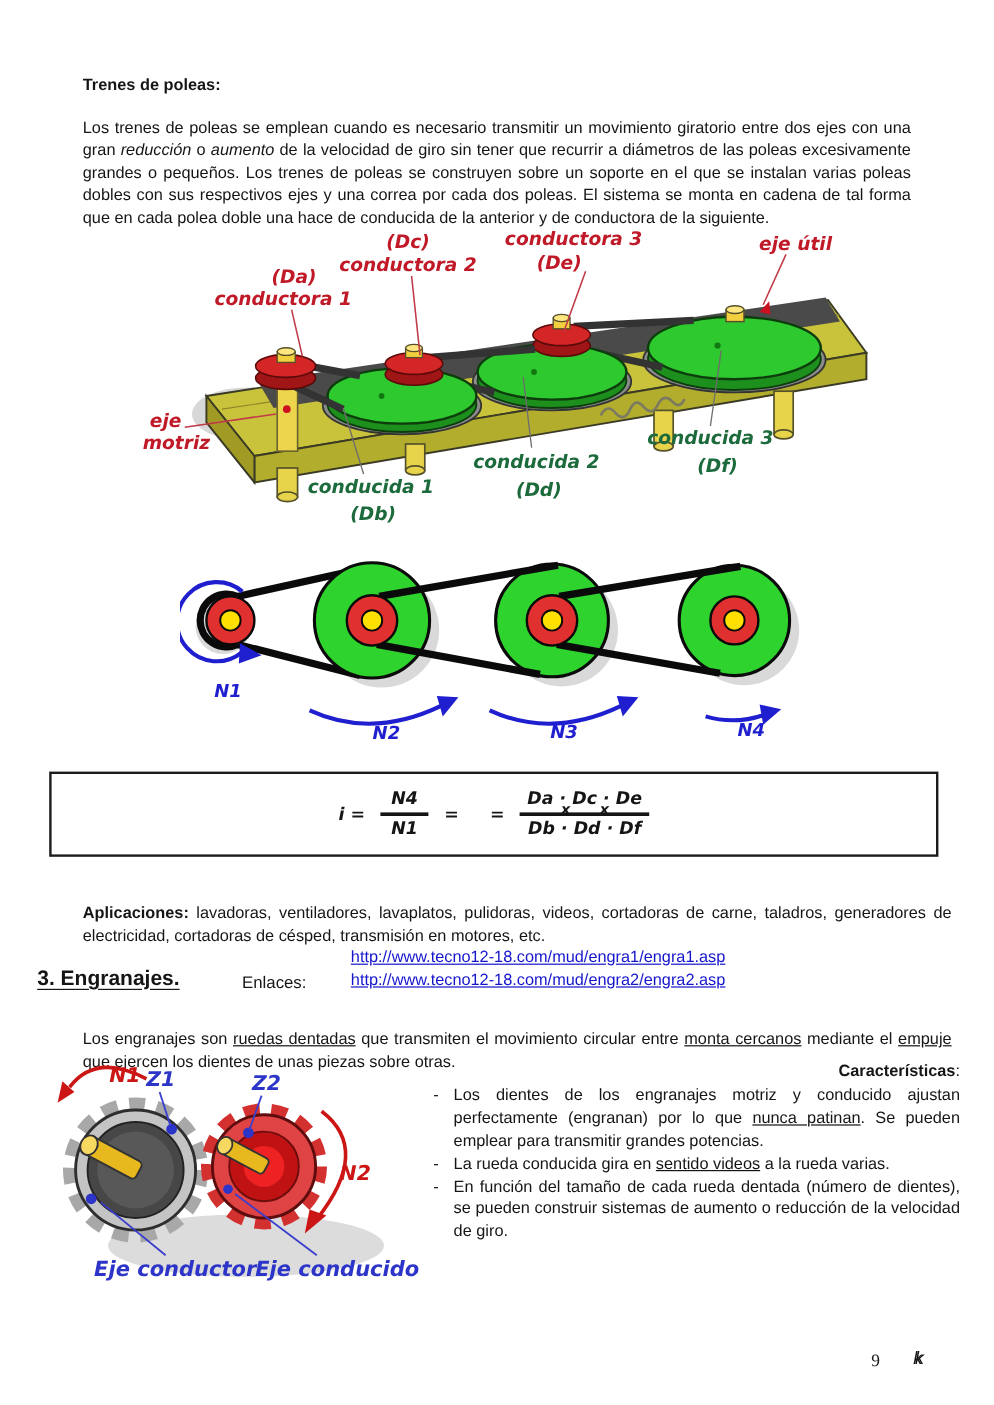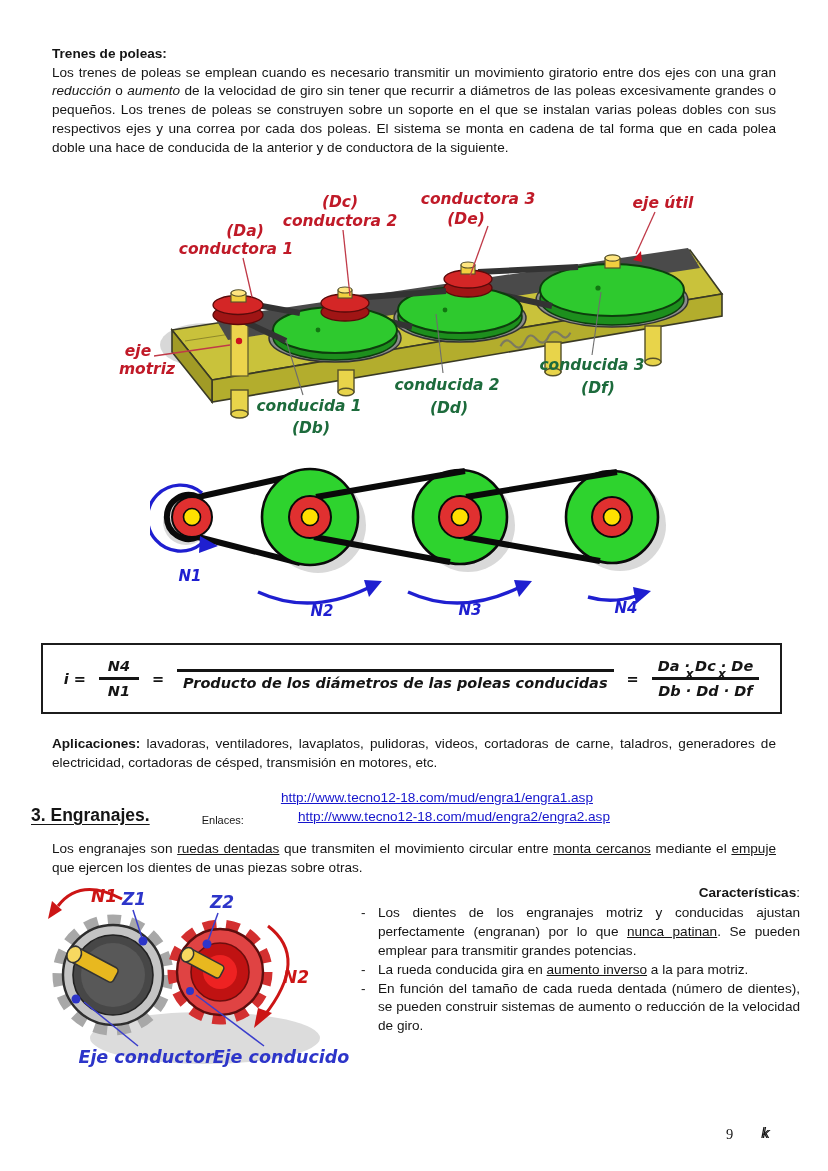--- a/index.html
+++ b/index.html
@@ -1,21 +1,21 @@
 <!DOCTYPE html>
 <html><head>
 <meta charset="utf-8">
 <style>
   html,body{margin:0;padding:0;}
   body{
     width:828px;height:1171px;position:relative;background:#ffffff;
     font-family:"Liberation Sans",sans-serif;color:#151515;overflow:hidden;
   }
   .abs{position:absolute;}
-  .body-text{font-size:13.6px;line-height:18.7px;text-align:justify;margin:0;}
+  .body-text{font-size:13.6px;line-height:18.7px;text-align:justify;margin:17px;}
   .bold{font-weight:bold;}
   .it{font-style:italic;}
   .u{text-decoration:underline;}
   
   #formula-box{
     left:41px;top:643px;width:737px;height:67px;border:2px solid #1c1c1c;
     display:flex;align-items:center;justify-content:center;gap:13px;
     font-family:"DejaVu Sans",sans-serif;font-weight:bold;font-style:italic;font-size:14.5px;
   }
   .frac{display:flex;flex-direction:column;align-items:center;}
@@ -24,24 +24,24 @@
   .bar.xbar{position:relative;}
   .xmark{position:absolute;top:-9px;font-size:12px;font-style:italic;padding:0;line-height:1;}
   .xmark.x1{left:26%;}
   .xmark.x2{left:56%;}
   
   #engranajes-row{left:31px;top:786px;display:flex;align-items:flex-end;}
   #engranajes-title{
     font-size:17.5px;font-weight:bold;text-decoration:underline;
     text-underline-offset:3px;margin-right:52px;white-space:nowrap;
   }
-  #enlaces-label{font-size:11px;margin:3px 8px 0 0;white-space:nowrap;}
+  #enlaces-label{font-size:14px;margin:3px 8px 0 0;white-space:nowrap;}
   .links{display:flex;flex-direction:column;margin-top:3px;}
   .links a{font-size:13.6px;color:#1515cc;text-decoration:underline;line-height:18.5px;padding-left:29px;}
-  .links a.second{margin-left:17px;}
+  .links a.second{}
   
   #caracteristicas{left:357px;top:884px;width:443px;font-size:13.6px;line-height:18.9px;}
   #caracteristicas .c-title{margin:0 0 1px 0;text-align:right;}
   .c-item{display:flex;}
   .c-item .dash{width:17px;flex:none;padding-left:4px;}
   .c-item .itext{flex:1;text-align:justify;}
   
   #page-number{left:726px;top:1126px;font-family:"Liberation Serif",serif;font-size:14.5px;}
   #corner-mark{left:761px;top:1124px;font-family:Liberation Sans, sans-serif;font-style:italic;font-size:15px;letter-spacing:-6px;}
   svg text{font-family:"DejaVu Sans",sans-serif;font-weight:bold;font-style:italic;}
@@ -234,21 +234,20 @@
 <div id="formula-box" class="abs">
   <span>i =</span>
   <div class="frac">
     <span>N4</span>
     <div class="bar" style="width:40px;"></div>
     <span>N1</span>
   </div>
   <span>=</span>
   <div class="frac">
     <div class="bar"></div>
-    <span>Producto de los diámetros de las poleas conducidas</span>
   </div>
   <span>=</span>
   <div class="frac">
     <span>Da · Dc · De</span>
     <div class="bar xbar" style="align-self:stretch;">
       <span class="xmark x1">x</span>
       <span class="xmark x2">x</span>
     </div>
     <span>Db · Dd · Df</span>
   </div>
@@ -320,25 +319,25 @@
     <text x="296" y="983" fill="#cc1515">N2</text>
     <text x="146" y="1063" fill="#2d35c9" font-size="17.5">Eje conductor</text>
     <text x="281" y="1063" fill="#2d35c9" font-size="17.5">Eje conducido</text>
   </g>
 </svg>
 
 <div id="caracteristicas" class="abs">
   <p class="c-title"><span class="bold">Características</span><span>:</span></p>
   <div class="c-item">
     <span class="dash">-</span>
-    <span class="itext"><span>Los dientes de los engranajes motriz y conducidas ajustan perfectamente (engranan) por lo que </span><span class="u">nunca patinan</span><span>. Se pueden emplear para transmitir grandes potencias.</span></span>
+    <span class="itext"><span>Los dientes de los engranajes motriz y conducido ajustan perfectamente (engranan) por lo que </span><span class="u">nunca patinan</span><span>. Se pueden emplear para transmitir grandes potencias.</span></span>
   </div>
   <div class="c-item">
     <span class="dash">-</span>
-    <span class="itext"><span>La rueda conducida gira en </span><span class="u">aumento inverso</span><span> a la para motriz.</span></span>
+    <span class="itext"><span>La rueda conducida gira en </span><span class="u">sentido videos</span><span> a la rueda varias.</span></span>
   </div>
   <div class="c-item">
     <span class="dash">-</span>
     <span class="itext"><span>En función del tamaño de cada rueda dentada (número de dientes), se pueden construir sistemas de aumento o reducción de la velocidad de giro.</span></span>
   </div>
 </div>
 
 <span id="page-number" class="abs">9</span>
 <span id="corner-mark" class="abs">kk</span>
 

